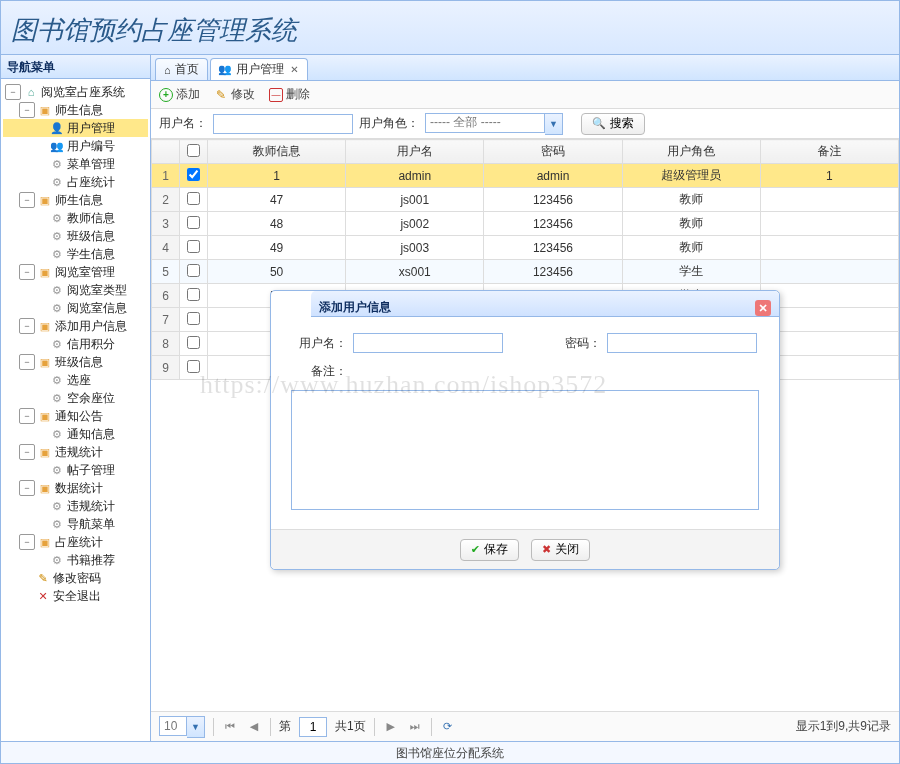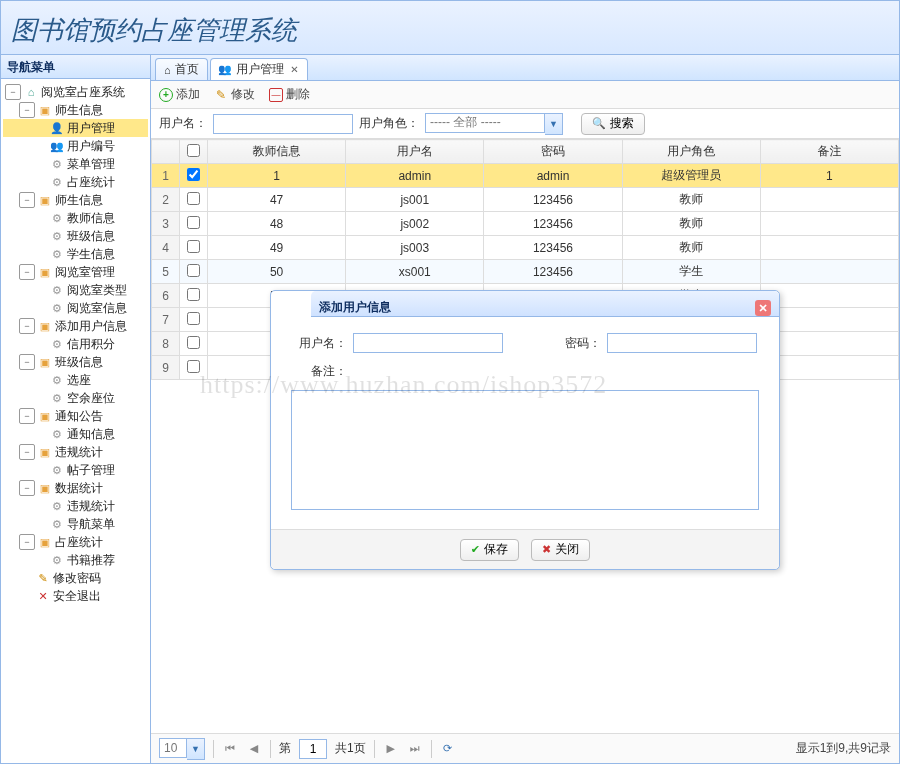--- a/index.html
+++ b/index.html
@@ -493,20 +493,21 @@
         <span class="sep"></span>
         <span class="pbtn">▶</span>
         <span class="pbtn">⏭</span>
         <span class="sep"></span>
         <span class="pbtn enabled">⟳</span>
         <span class="pager-right">显示1到9,共9记录</span>
       </div>
     </div>
   </div>
 
+  <div class="footer">图书馆座位分配系统</div>
 </div>
 
 <div class="watermark">https://www.huzhan.com/ishop3572</div>
 
 <div class="dialog">
   <div class="dlg-head">
     <span>添加用户信息</span>
     <span class="dlg-close">✕</span>
   </div>
   <div class="dlg-body">

